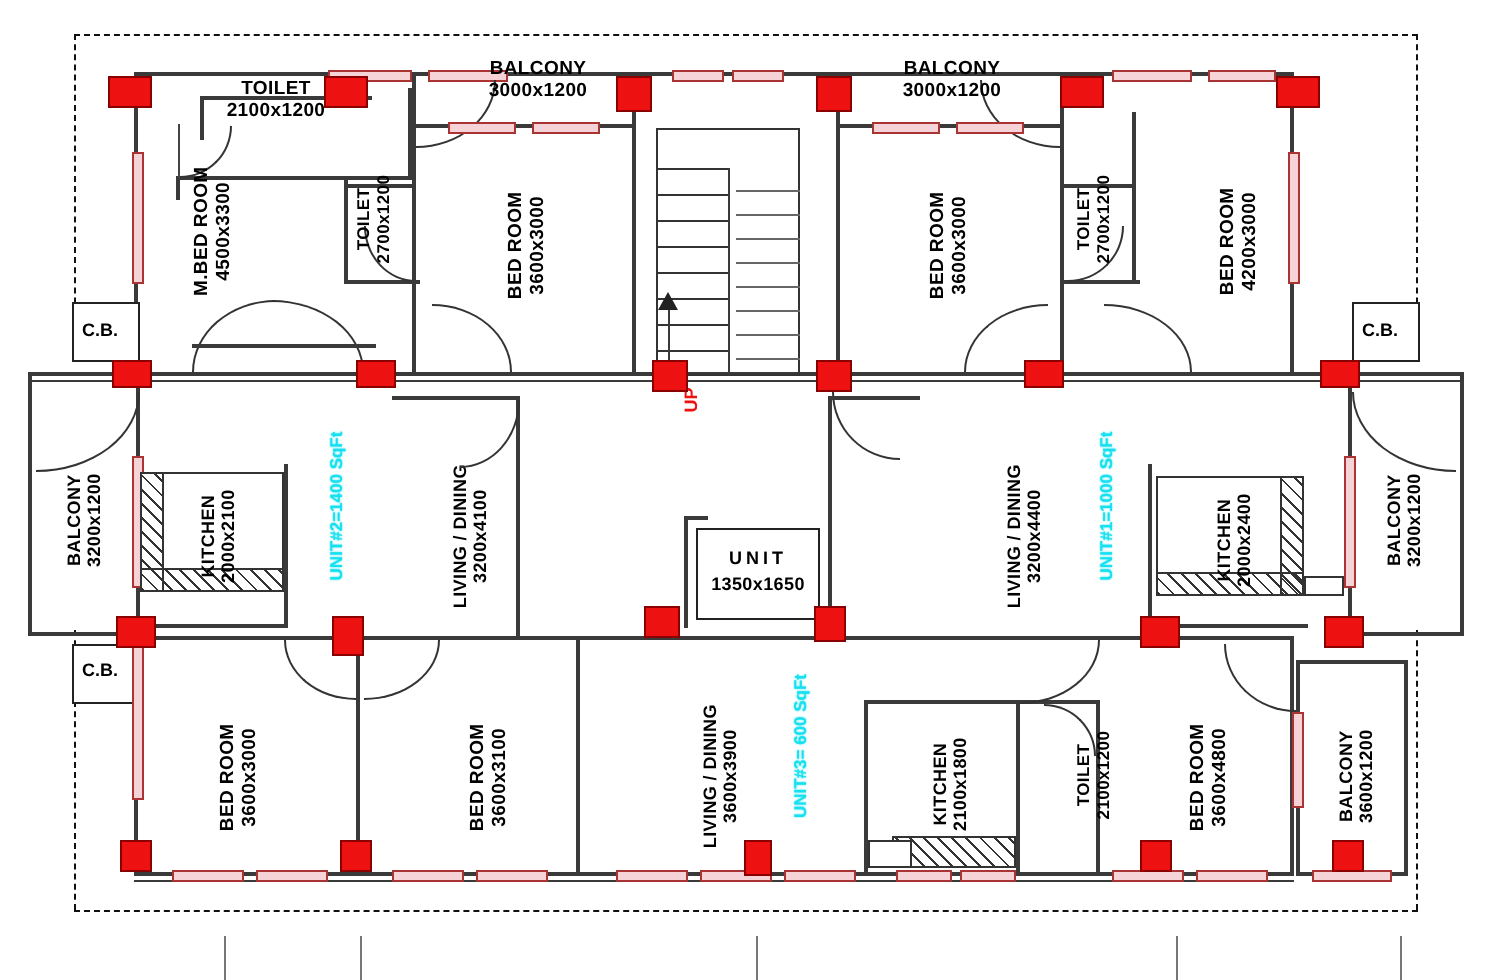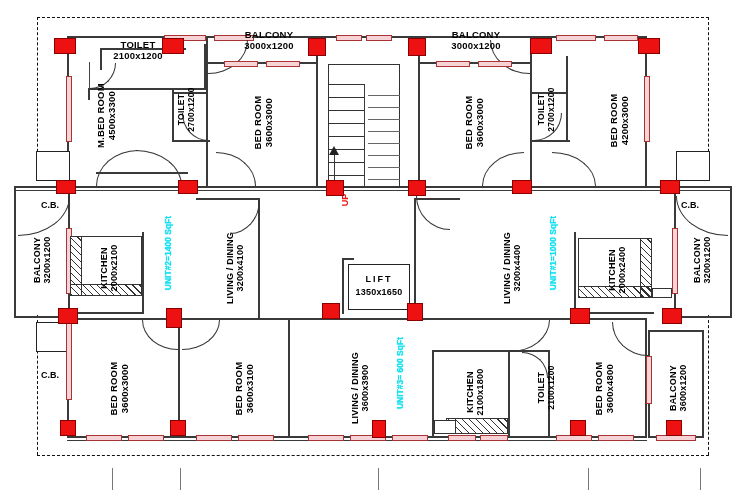--- a/index.html
+++ b/index.html
@@ -22,21 +22,21 @@
   .arcTR{border-width:1.1px 1.1px 0 0;border-style:solid;border-color:#333;border-top-right-radius:100%;}
   .arcBL{border-width:0 0 1.1px 1.1px;border-style:solid;border-color:#333;border-bottom-left-radius:100%;}
   .arcBR{border-width:0 1.1px 1.1px 0;border-style:solid;border-color:#333;border-bottom-right-radius:100%;}
   .leaf{position:absolute;background:#444;}
   .hatch{position:absolute;background:repeating-linear-gradient(45deg,#333 0 1px,transparent 1px 5px);border:1px solid #333;box-sizing:border-box;}
   .plainbox{position:absolute;border:1px solid #333;box-sizing:border-box;background:#fff;}
   .tread{position:absolute;background:#333;height:1px;}
   .stairbox{position:absolute;border:1.1px solid #333;box-sizing:border-box;}
   .liftbox{position:absolute;border:1.2px solid #222;box-sizing:border-box;}
   .cb{position:absolute;border:1.2px solid #222;box-sizing:border-box;background:#fff;}
-  .cblbl{position:absolute;font-weight:bold;font-size:9px;color:#000;margin-top:40px;}
+  .cblbl{position:absolute;font-weight:bold;font-size:9px;color:#000;}
   .tick{position:absolute;background:#777;width:1px;}
 </style>
 </head>
 <body>
 
 <div id="plan">
 
   <div class="dash" style="left:37px;  top:17px;  width:672px;"></div>
   <div class="dash" style="left:37px;  top:455px; width:672px;"></div>
   <div class="dashv" style="left:37px;  top:17px;  height:150px;"></div>
@@ -205,21 +205,21 @@
   </div>
   <div class="thinline" style="left:258px;top:200px;width:2px;height:118px;"></div>
   <div class="door arcBR" style="left:230px;top:200px;width:30px;height:34px;"></div>
   <div class="thinline" style="left:196px;top:198px;width:64px;height:2px;"></div>
 
   <div class="liftbox" style="left:348px;top:264px;width:62px;height:46px;"></div>
   <div class="thinline" style="left:342px;top:258px;width:2px;height:56px;"></div>
   <div class="thinline" style="left:342px;top:258px;width:12px;height:2px;"></div>
   <div class="thinline" style="left:414px;top:198px;width:2px;height:116px;"></div>
   <div class="lbl" style="left:348px;top:274px;width:62px;font-size:9px;letter-spacing:2px;">
-    <span>LIFT</span>
+    <span>UNIT</span>
   </div>
   <div class="lbl" style="left:348px;top:287px;width:62px;font-size:9px;">
     <span>1350x1650</span>
   </div>
   <div class="door arcBL" style="left:416px;top:196px;width:34px;height:34px;"></div>
   <div class="thinline" style="left:416px;top:198px;width:44px;height:2px;"></div>
   <div class="up" style="left:296px;top:318px;"></div>
 
   <div class="lbl rot90" style="left:460px;top:258px;width:104px;font-size:9px;">
     <span>LIVING / DINING</span><br>

